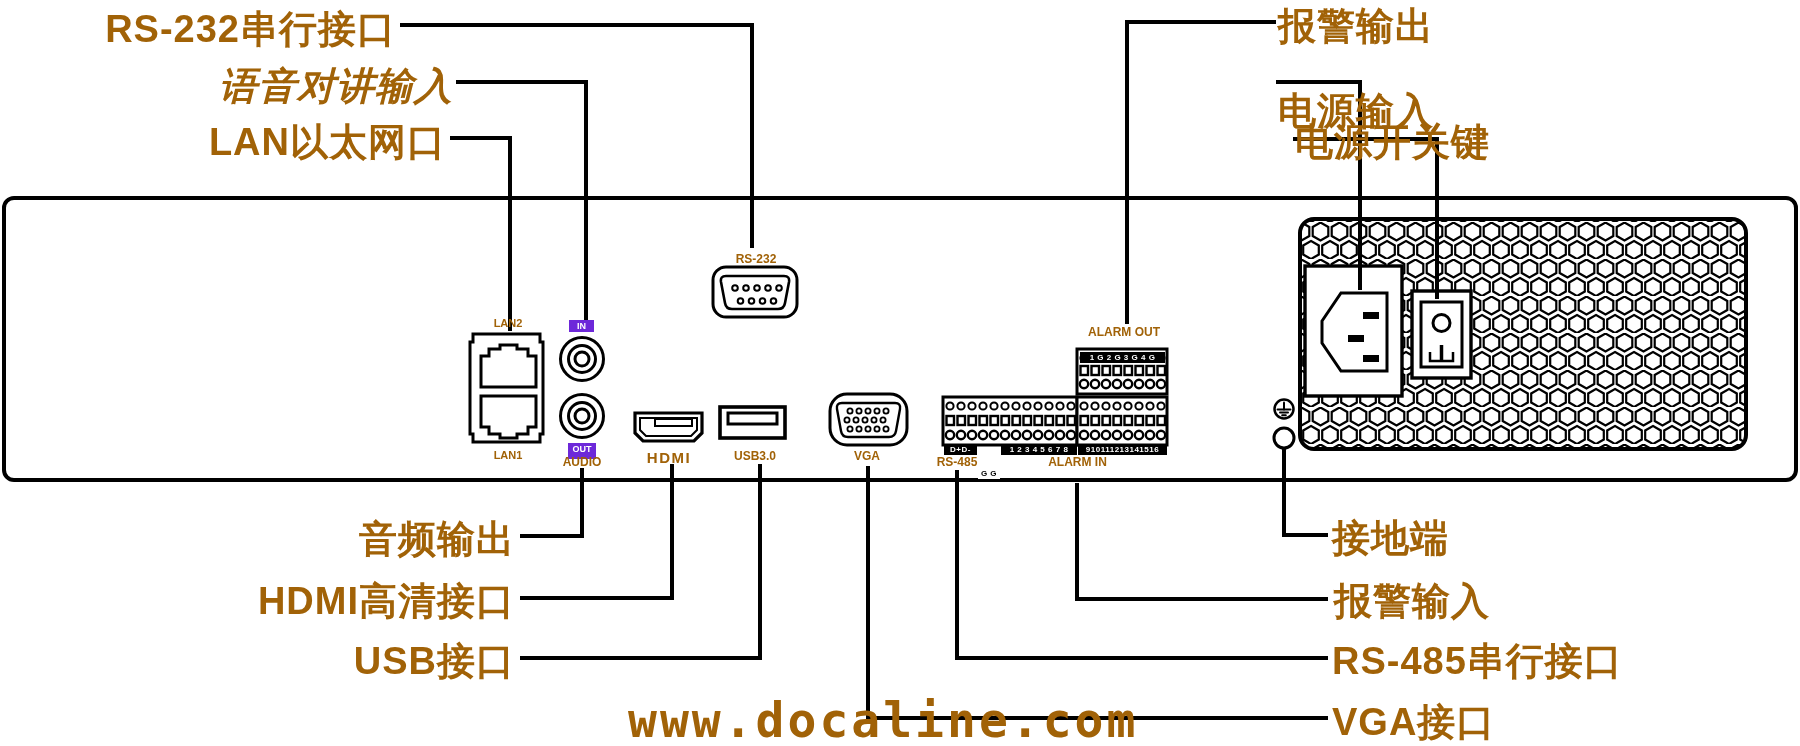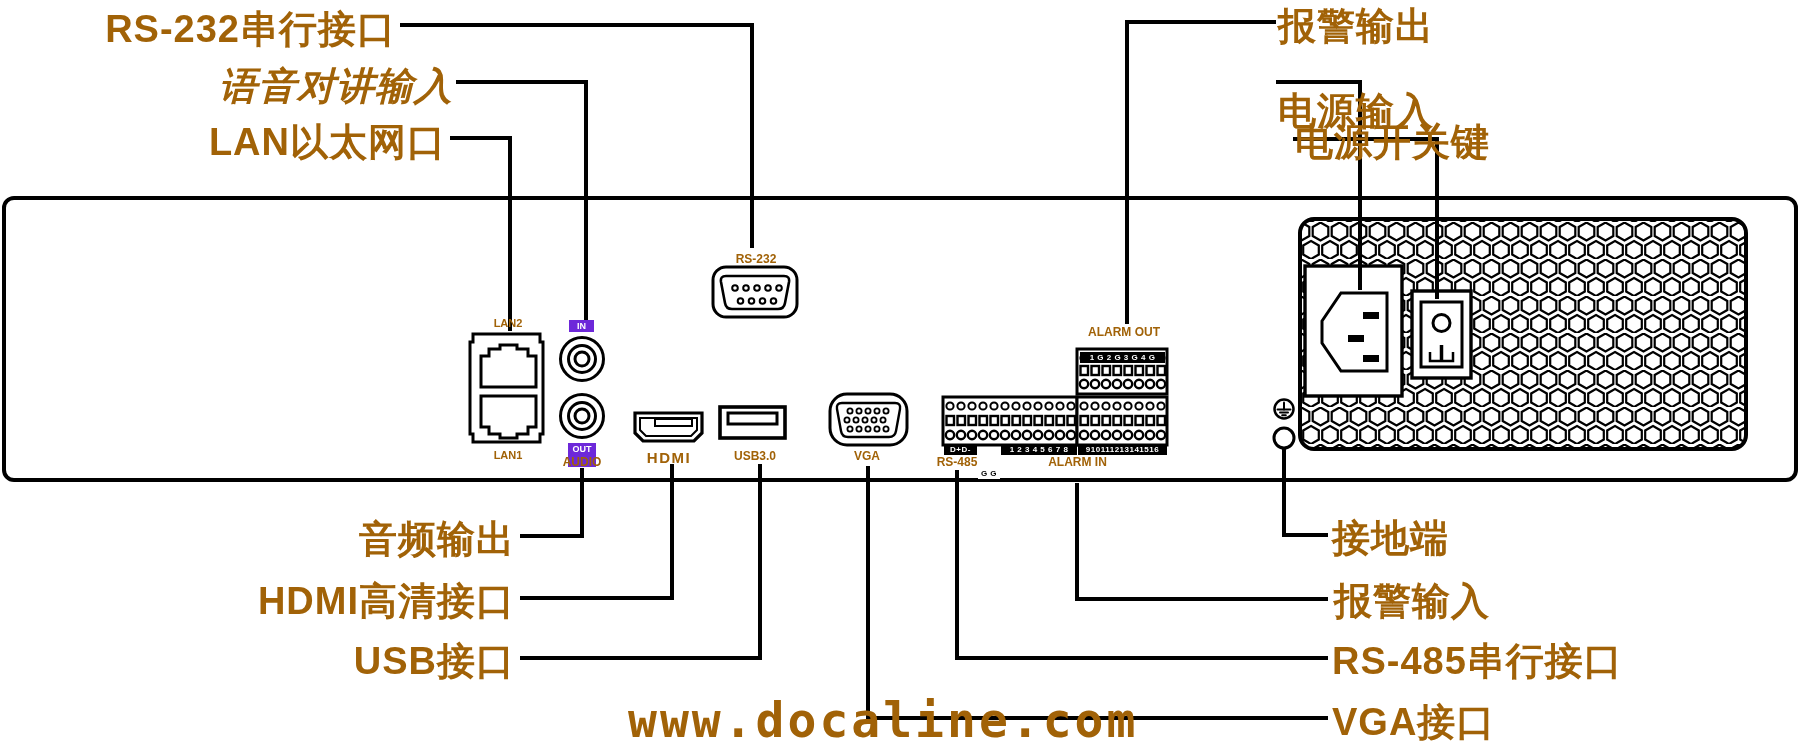--- a/index.html
+++ b/index.html
@@ -280,21 +280,21 @@
   <div class="label callout r" style="left:230px;top:636px;width:285px;">USB接口</div>
 
   <div class="label callout" style="left:1332px;top:513px;">接地端</div>
   <div class="label callout" style="left:1334px;top:576px;">报警输入</div>
   <div class="label callout" style="left:1332px;top:636px;">RS-485串行接口</div>
   <div class="label callout" style="left:1332px;top:697px;">VGA接口</div>
 
   <div class="label port p11" style="left:478px;top:317px;width:60px;">LAN2</div>
   <div class="label port p11" style="left:478px;top:449px;width:60px;">LAN1</div>
   <div class="label tag" style="left:569px;top:320px;width:25px;height:12px;">IN</div>
-  <div class="label tag" style="left:568px;top:443px;width:28px;height:24px;">OUT</div>
+  <div class="label tag" style="left:568px;top:443px;width:28px;height:16px;">OUT</div>
   <div class="label port p12" style="left:558px;top:455px;width:48px;">AUDIO</div>
   <div class="label port p12" style="left:726px;top:252px;width:60px;">RS-232</div>
   <div class="label port p13" style="left:640px;top:449px;width:58px;">HDMI</div>
   <div class="label port p12" style="left:727px;top:449px;width:56px;">USB3.0</div>
   <div class="label port p12" style="left:843px;top:449px;width:48px;">VGA</div>
   <div class="label port p12" style="left:1080px;top:325px;width:88px;">ALARM OUT</div>
   <div class="label pinbar" style="left:1080px;top:338px;width:85px;height:11px;margin-top:14px;">1 G 2 G 3 G 4 G</div>
   <div class="label pinbar" style="left:944px;top:444px;width:33px;height:11px;">D+D-</div>
   <div class="label pinbar lt" style="left:978px;top:444px;width:22px;height:11px;margin-top:24px;">G G</div>
   <div class="label pinbar" style="left:1001px;top:444px;width:76px;height:11px;">1 2 3 4 5 6 7 8</div>

